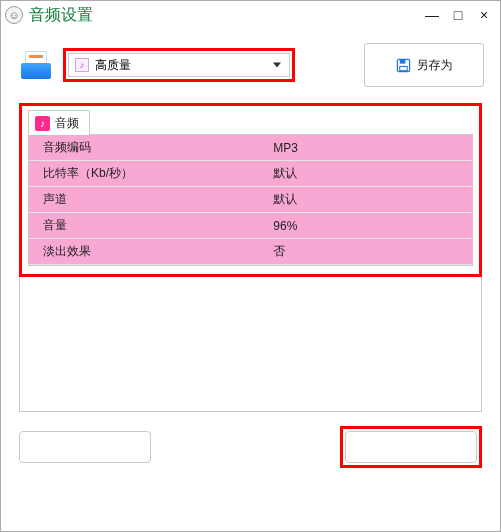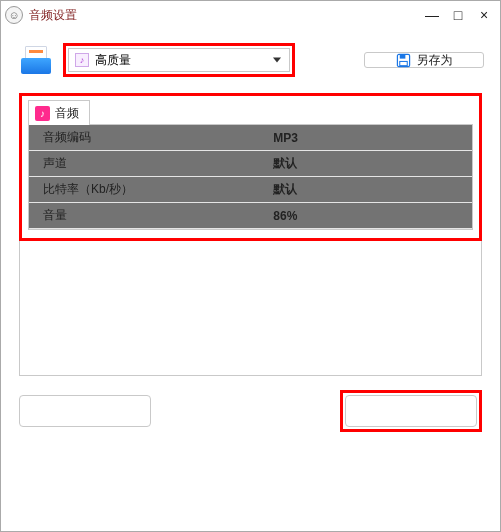--- a/index.html
+++ b/index.html
@@ -22,21 +22,21 @@
   }
   .titlebar .app-icon {
     width: 18px; height: 18px;
     border: 1px solid #999;
     border-radius: 50%;
     margin-right: 6px;
     background: #f4f4f4;
     display:flex; align-items:center; justify-content:center;
     font-size:11px; color:#666;
   }
-  .titlebar .title { font-size: 12px; color: #7f1d1d; }
+  .titlebar .title { font-size: 16px; color: #15803d; }
   .titlebar .spacer { flex: 1; }
   .winbtn {
     width: 20px; height: 16px;
     display: flex; align-items: center; justify-content: center;
     color: #222; font-size: 14px; margin-left: 6px;
     cursor: default;
   }
   
   .top-row {
     display: flex;
@@ -79,21 +79,21 @@
     width:14px; height:14px; border:1px solid #cfa7e8; background:#f8eefe;
     display:flex; align-items:center; justify-content:center; font-size:9px; color:#b348d9;
   }
   .preset-select .caret {
     position:absolute; right:8px; top:50%; transform:translateY(-50%);
     width:0; height:0; border-left:4px solid transparent; border-right:4px solid transparent;
     border-top:5px solid #333;
   }
   .top-row .gap { flex:1; }
   .saveas-btn {
-    width: 120px; height: 16px;
+    width: 120px; height: 44px;
     border: 1px solid #c9c9c9;
     border-radius: 3px;
     background:#fff;
     display:flex; align-items:center; justify-content:center;
     gap:6px; font-size:12px; color:#222;
   }
   .saveas-btn svg { width:15px; height:15px; }
   
   .panel-outer {
     margin: 6px 18px 0 18px;
@@ -111,37 +111,37 @@
     position:relative;
     z-index:2;
   }
   .tab .tab-icon {
     width:15px; height:15px; background:#ff2a8d; border-radius:2px;
     display:flex; align-items:center; justify-content:center; color:#fff; font-size:10px;
   }
   .settings-box {
     border: 1px solid #c9c9c9;
     margin-top:-1px;
-    background:#737373;
+    background:#f9a8d4;
   }
   .settings-table {
     width:100%;
     border-collapse: collapse;
   }
   .settings-table td {
     border-bottom: 1px solid #e5e5e5;
     padding: 4px 8px 4px 14px;
     font-size: 12px;
     color:#222;
     height: 22px;
     vertical-align: middle;
   }
   .settings-table tr:last-child td { border-bottom: 1px solid #e5e5e5; }
   .settings-table td.key { width: 52%; }
-  .settings-table td.val { width: 48%; font-weight: bold; }
+  .settings-table td.val { width: 48%; }
   .blank-area {
     margin: 0 18px;
     border-left: 1px solid #c9c9c9;
     border-right: 1px solid #c9c9c9;
     border-bottom: 1px solid #c9c9c9;
     height: 135px;
     background:#fff;
   }
   
   .bottom-row {
@@ -201,30 +201,34 @@
     </div>
   </div>
   <div class="settings-box">
     <table class="settings-table">
       <tbody>
         <tr>
             <td class="key">音频编码</td>
             <td class="val">MP3</td>
           </tr>
         <tr>
+            <td class="key">比特率（Kb/秒）</td>
+            <td class="val">默认</td>
+          </tr>
+        <tr>
             <td class="key">声道</td>
             <td class="val">默认</td>
           </tr>
         <tr>
-            <td class="key">比特率（Kb/秒）</td>
-            <td class="val">默认</td>
-          </tr>
-        <tr>
             <td class="key">音量</td>
-            <td class="val">86%</td>
+            <td class="val">96%</td>
+          </tr>
+        <tr>
+            <td class="key">淡出效果</td>
+            <td class="val">否</td>
           </tr>
       </tbody>
     </table>
   </div>
 </div>
 <div class="blank-area"></div>
 
 <div class="bottom-row">
   <div class="btn">
     

